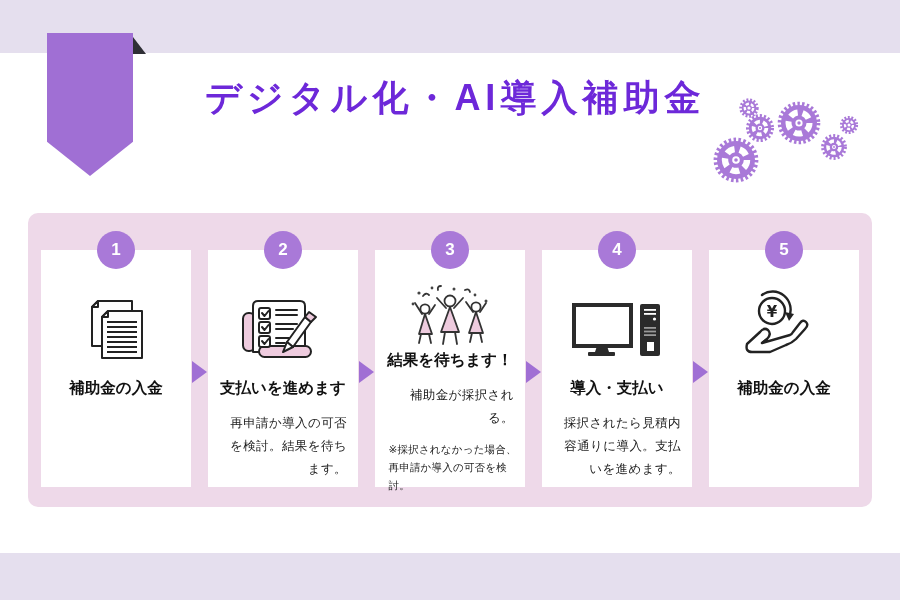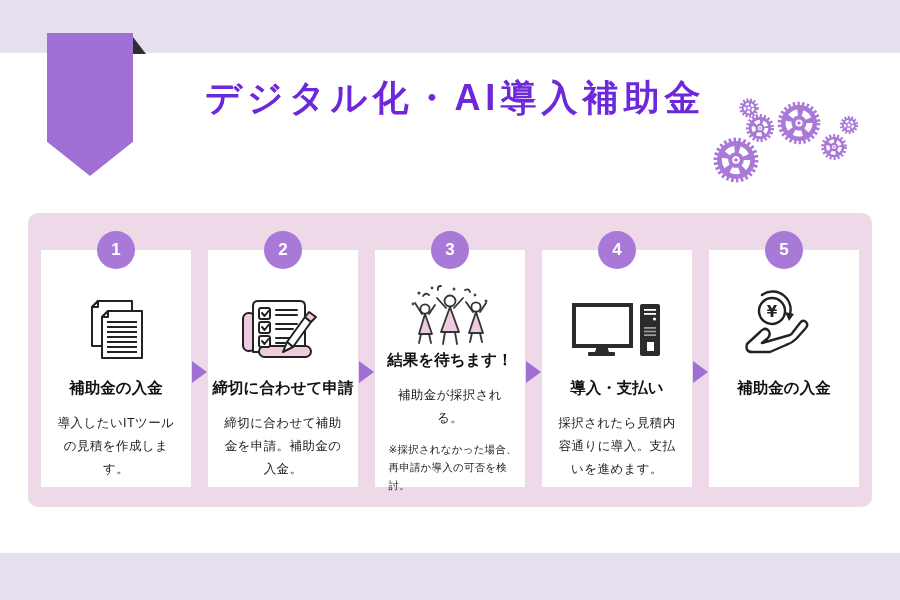--- a/index.html
+++ b/index.html
@@ -50,21 +50,21 @@
     color:#ffffff;font-size:17px;font-weight:bold;
     display:flex;align-items:center;justify-content:center;
   }
   .icon-box{height:92px;margin-top:34px;display:flex;align-items:center;justify-content:center;}
   .card-title{
     margin-top:2px;font-size:15.5px;font-weight:bold;letter-spacing:0px;
     white-space:nowrap;text-align:center;color:#111;
   }
   .card-body{
     margin-top:13px;width:100%;padding:0 11px;font-size:12.5px;line-height:1.85;
-    letter-spacing:0.4px;color:#1c1c1c;text-align:center;
+    letter-spacing:0.4px;color:#1c1c1c;text-align:right;
   }
   .card-note{
     margin-top:11px;width:100%;padding:0 9px;font-size:10.5px;line-height:1.7;
     letter-spacing:0.2px;color:#222;text-align:left;margin-left:9px;
   }
   .flow-arrow{
     position:absolute;top:148px;width:0;height:0;
     border-left:15px solid var(--accent);
     border-top:11px solid transparent;border-bottom:11px solid transparent;
   }
@@ -154,21 +154,20 @@
             <line x1="31" y1="31" x2="61" y2="31"></line>
             <line x1="31" y1="36" x2="61" y2="36"></line>
             <line x1="31" y1="41" x2="61" y2="41"></line>
             <line x1="31" y1="46" x2="61" y2="46"></line>
             <line x1="31" y1="51" x2="61" y2="51"></line>
             <line x1="31" y1="56" x2="61" y2="56"></line>
           </g>
         </svg>
       </div>
       <div class="card-title">補助金の入金</div>
-      <div class="card-body">導入したいITツールの見積を作成します。</div>
     </div>
 
     <div class="card">
       <div class="step-circle">2</div>
       <div class="icon-box">
         <svg width="88" height="66" viewBox="0 0 88 66">
           <rect x="4" y="16" width="12" height="38" rx="5.5" fill="var(--icon-pink)" stroke="#222" stroke-width="2"></rect>
           <path class="pg" d="M14 9 Q14 4 19 4 H61 Q66 4 66 9 V55 H14 Z"></path>
           <rect x="20" y="49" width="52" height="11" rx="5.5" fill="var(--icon-pink)" stroke="#222" stroke-width="2"></rect>
           <g fill="#fff" stroke="#222" stroke-width="2">
@@ -185,22 +184,22 @@
             <line x1="37" y1="27" x2="58" y2="27"></line>
             <line x1="37" y1="32" x2="54" y2="32"></line>
             <line x1="37" y1="41" x2="50" y2="41"></line>
             <line x1="37" y1="46" x2="46" y2="46"></line>
           </g>
           <polygon points="48,45 66,20 72,25 54,50" fill="#fff" stroke="#222" stroke-width="2" stroke-linejoin="round"></polygon>
           <polygon points="66,20 70,15 77,20 72,25" fill="var(--icon-pink)" stroke="#222" stroke-width="2" stroke-linejoin="round"></polygon>
           <polygon points="48,45 54,50 44,55" fill="#fff" stroke="#222" stroke-width="2" stroke-linejoin="round"></polygon>
         </svg>
       </div>
-      <div class="card-title">締切に合わせて申請</div>
-      <div class="card-body">締切に合わせて補助金を申請。補助金の入金。</div>
+      <div class="card-title">支払いを進めます</div>
+      <div class="card-body">再申請か導入の可否を検討。結果を待ちます。</div>
     </div>
 
     <div class="card">
       <div class="step-circle">3</div>
       <div class="icon-box">
         <svg width="90" height="64" viewBox="0 0 90 64">
           <g stroke="#333" stroke-width="1.8" fill="none" stroke-linecap="round">
             <path d="M18 12 q3 -4 6 -1"></path>
             <path d="M60 6 q4 -2 5 2"></path>
             <path d="M33 6 q-1 -4 3 -4"></path>

